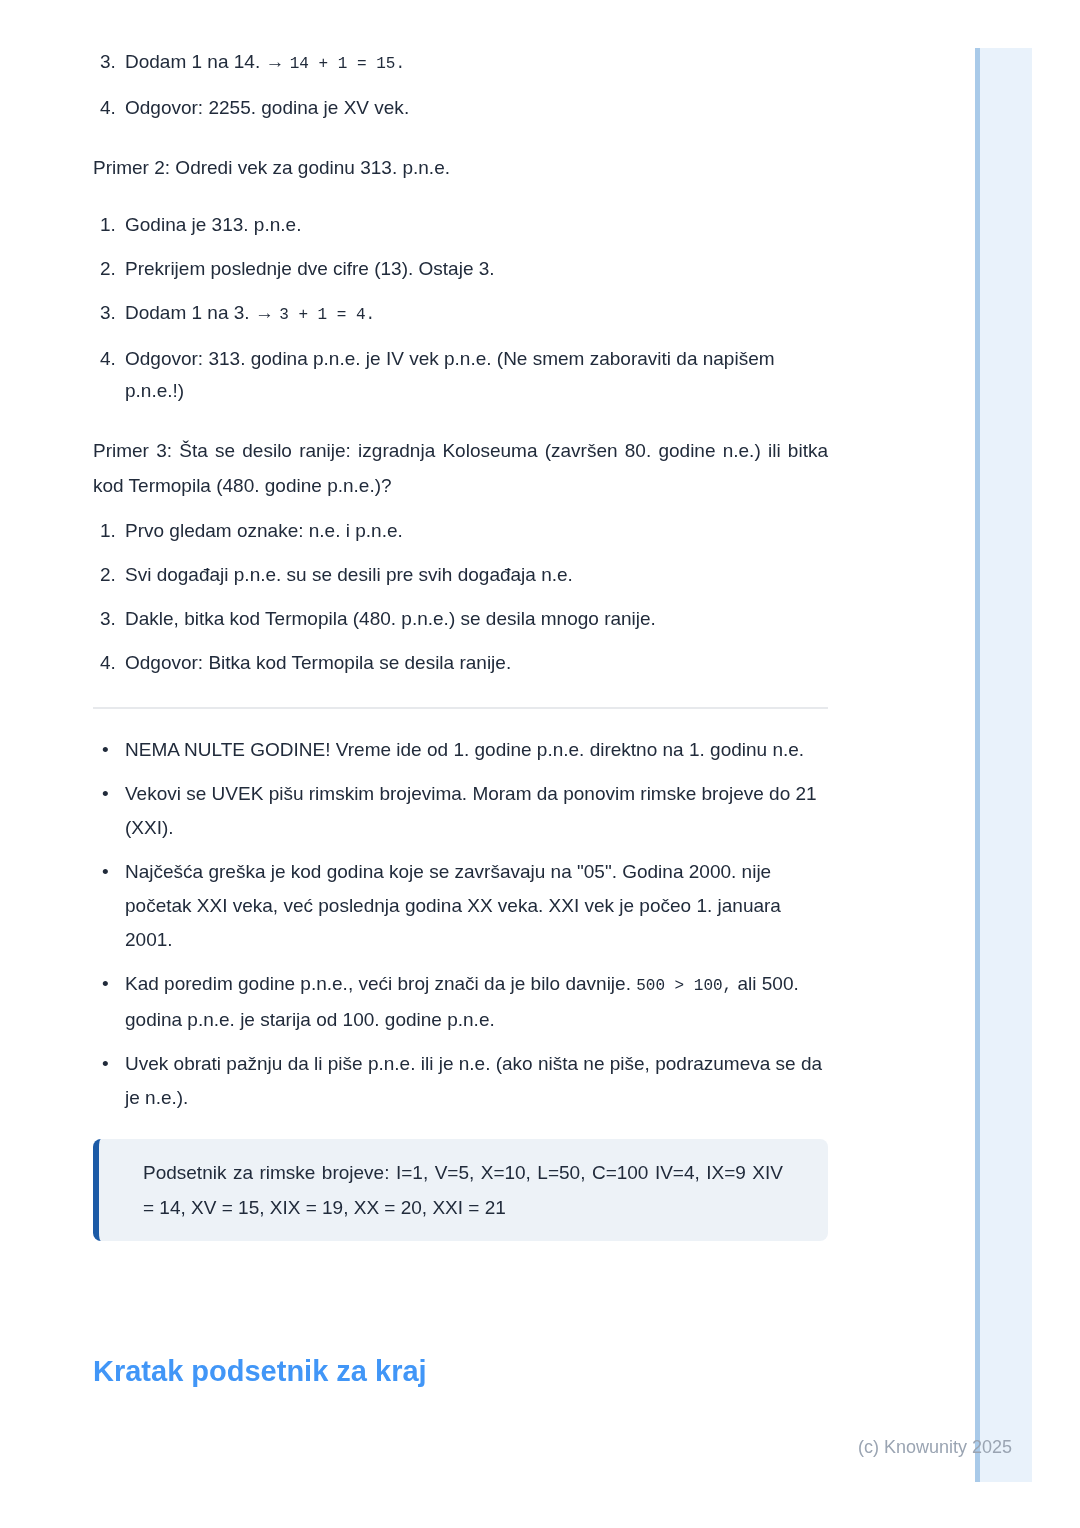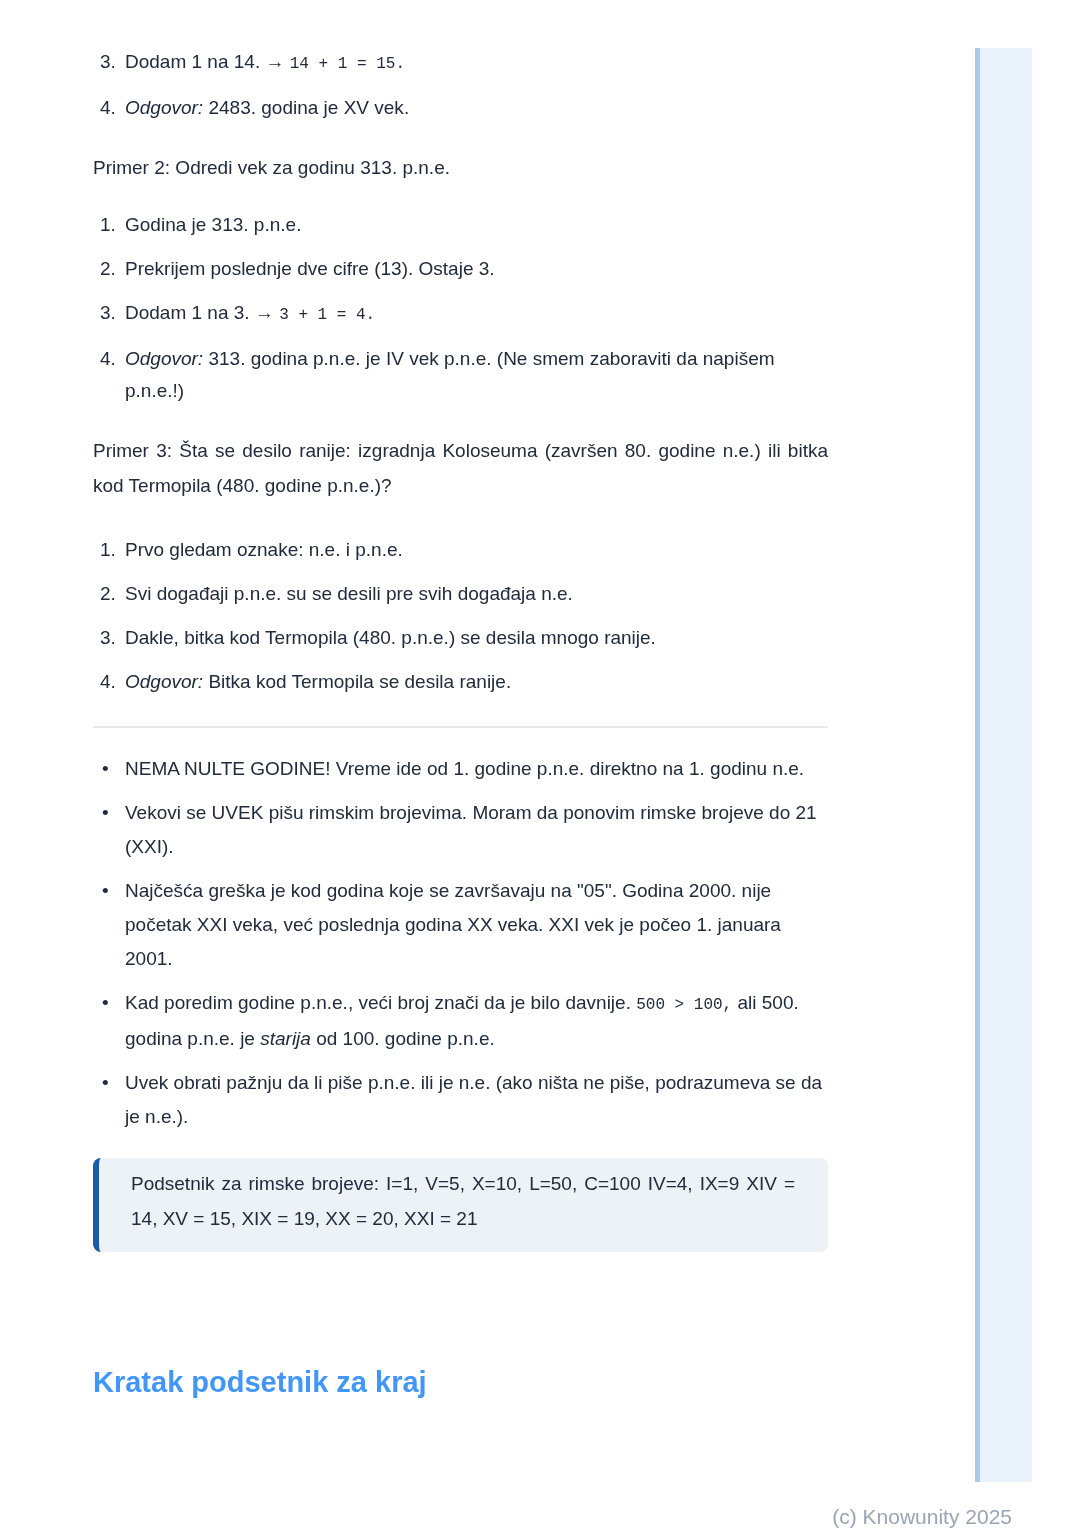--- a/index.html
+++ b/index.html
@@ -36,24 +36,24 @@
   .li .li-body { flex: 1; }
   .ulist .li { line-height: 34px; margin-bottom: 10px; }
   .ulist .li .marker { padding-left: 9px; }
   
   .para {
     font-size: 19px;
     line-height: 35px;
     text-align: justify;
     margin: 26px 0 24px 0;
   }
-  .para.p3 { margin: 26px 0 31px 0; }
+  .para.p3 { margin: 26px 0 12px 0; }
   
   .b { font-weight: 400; }
-  .i { font-style: italic; }
+  .i { }
   .math {
     font-family: Liberation Mono, monospace;
     font-size: 16px;
   }
   .divider {
     border: none;
     border-top: 2px solid var(--divider, #e7e9ec);
     margin: 28px 0 0 0;
   }
   .h2 {
@@ -67,59 +67,59 @@
   .bullets { margin-top: 24px; }
   .callout {
     margin-top: 24px;
     background: var(--callout-bg, #edf2f7);
     border-left: 6px solid var(--callout-border, #1b5aa6);
     border-radius: 8px;
     box-sizing: border-box;
     width: 735px;
   }
   .callout-text {
-    margin: 0;
-    padding: 8px 33px 16px 32px;
+    margin: 12px;
+    padding: 16px 33px 16px 32px;
     font-size: 19px;
     line-height: 35px;
     text-align: justify;
   }
   .scroll-strip {
     position: absolute;
     left: 975px;
     top: 48px;
     width: 52px;
     height: 1434px;
     background: var(--scroll-strip-bg, #e9f2fb);
     border-left: 5px solid var(--scroll-strip-edge, #a9cae9);
     z-index: 1;
   }
   .copyright {
     position: absolute;
-    top: 1505px;
+    top: 1437px;
     right: 68px;
-    font-size: 21px;
+    font-size: 18px;
     color: var(--muted, #9aa4b2);
     z-index: 2;
     white-space: nowrap;
   }
 </style>
 </head>
 <body style="--heading-blue: #4196f7; --text: #212b3b; --divider: #e7e9ec; --callout-bg: #edf2f7; --callout-border: #1b5aa6; --muted: #9aa4b2; --scroll-strip-bg: #e9f2fb; --scroll-strip-edge: #a9cae9;">
 
 <div class="content">
 
   <div class="olist">
     <div class="li">
       <span class="marker">3.</span>
       <div class="li-body"><span>Dodam 1 na 14. → </span><span class="math">14 + 1 = 15.</span></div>
     </div>
     <div class="li">
       <span class="marker">4.</span>
-      <div class="li-body"><span class="i">Odgovor:</span><span> 2483. godina je </span><span class="b">XV vek</span><span>.</span></div>
+      <div class="li-body"><span class="i">Odgovor:</span><span> 2255. godina je </span><span class="b">XV vek</span><span>.</span></div>
     </div>
   </div>
 
   <p class="para"><span class="b">Primer 2:</span><span> Odredi vek za godinu </span><span class="b">313. p.n.e.</span></p>
 
   <div class="olist">
     <div class="li">
       <span class="marker">1.</span>
       <div class="li-body"><span>Godina je 313. p.n.e.</span></div>
     </div>

